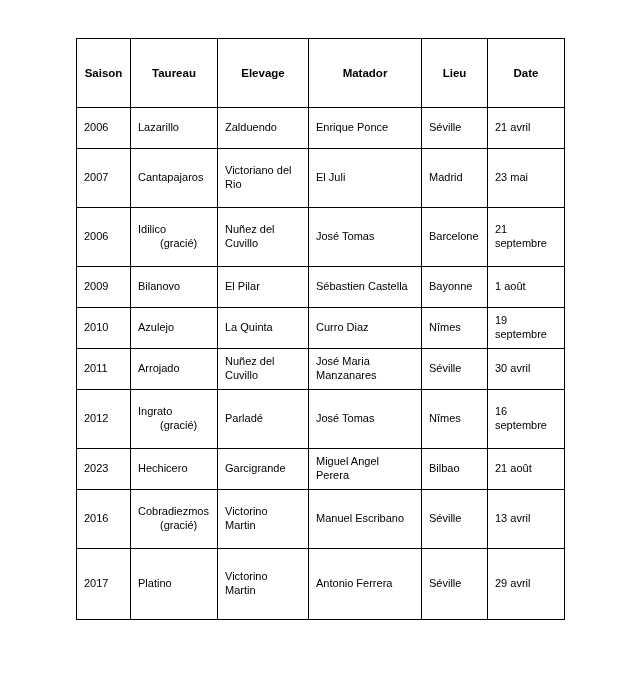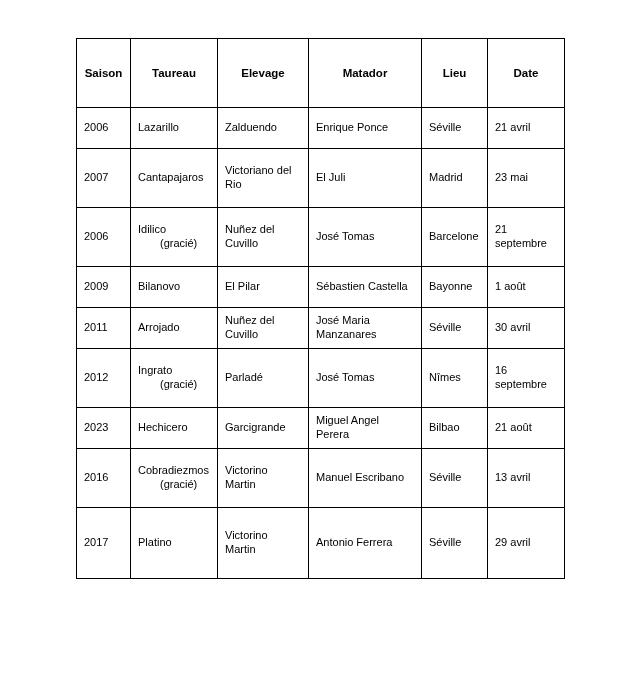--- a/index.html
+++ b/index.html
@@ -113,20 +113,28 @@
         </tr>
         <tr class="row-h-std">
           <td class="cell-span">2009</td>
           <td class="cell-span"><span>Bilanovo</span></td>
           <td class="cell-span">El Pilar</td>
           <td class="cell-span">Sébastien Castella</td>
           <td class="cell-span">Bayonne</td>
           <td class="cell-span">1 août</td>
         </tr>
         <tr class="row-h-std">
+          <td class="cell-span">2010</td>
+          <td class="cell-span"><span>Azulejo</span></td>
+          <td class="cell-span">La Quinta</td>
+          <td class="cell-span">Curro Diaz</td>
+          <td class="cell-span">Nîmes</td>
+          <td class="cell-span">19 septembre</td>
+        </tr>
+        <tr class="row-h-std">
           <td class="cell-span">2011</td>
           <td class="cell-span"><span>Arrojado</span></td>
           <td class="cell-span">Nuñez del Cuvillo</td>
           <td class="cell-span">José Maria Manzanares</td>
           <td class="cell-span">Séville</td>
           <td class="cell-span">30 avril</td>
         </tr>
         <tr class="row-h-tall">
           <td class="cell-span">2012</td>
           <td class="cell-span"><span>Ingrato</span><span class="graciee">(gracié)</span></td>

